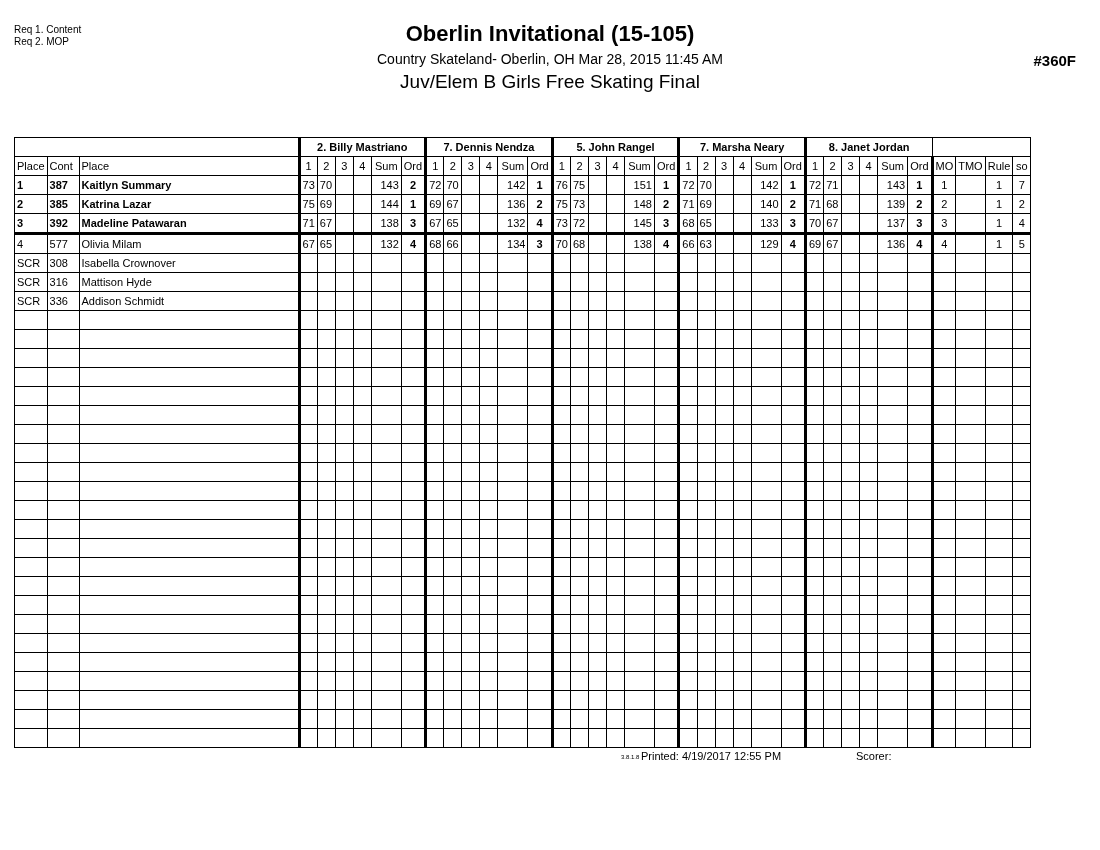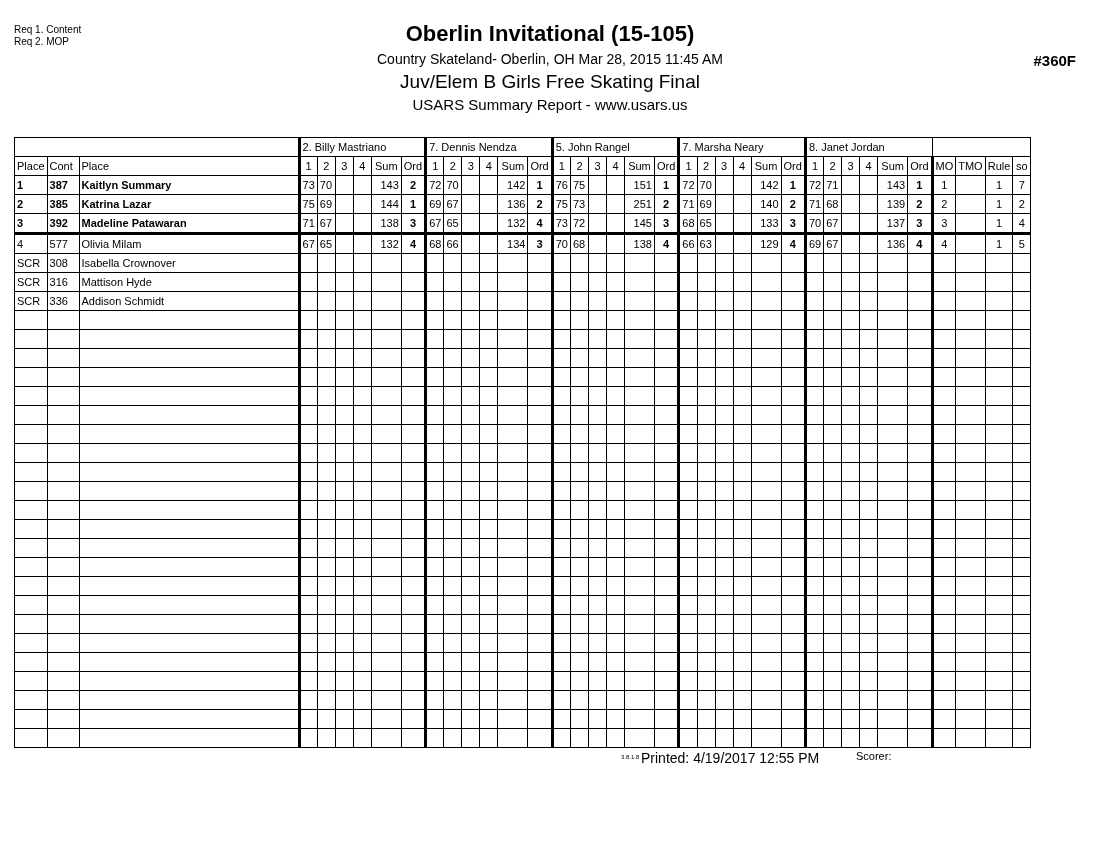--- a/index.html
+++ b/index.html
@@ -14,51 +14,50 @@
   .t2 { font-size:14px; margin-top:4px; }
   .t3 { font-size:19px; font-weight:normal; margin-top:4px; }
   .t4 { font-size:15px; margin-top:3px; }
 
   table.summary { position:absolute; left:14px; top:137px; border-collapse:collapse; table-layout:fixed; }
   table.summary td {
     border:1px solid #000; height:18px; line-height:18px;
     font-size:11px; padding:0 2px; white-space:nowrap; overflow:hidden;
   }
   td.blank { border:none; background:transparent; }
-  td.jhead { font-size:11px; text-align:left; padding-left:4px; }
+  td.jhead { font-size:11px; text-align:center; padding-left:4px;font-weight:bold; }
   td.hdr { font-size:10px;margin-top:24px; }
   .al { text-align:left; }
   .ctr { text-align:center; }
   .sum { text-align:right; }
   .ord { text-align:center; font-weight:bold; }
   .gs { border-left:3px solid #000 !important; }
   .b { font-weight:bold; }
   tr.thick td { border-bottom:3px solid #000; }
 
   .ver { position:absolute; left:621px; top:754px; font-size:6px; }
-  .printed { position:absolute; left:641px; top:750px; font-size:14px; }
+  .printed { position:absolute; left:641px; top:750px; font-size:11px; }
   .scorer { position:absolute; left:856px; top:750px; font-size:11px; }
 </style>
 </head>
 <body>
 
 <div class="page">
 
   <div class="req">
     <div>Req 1.  Content</div>
     <div>Req 2.  MOP</div>
   </div>
 
   <div class="code">#360F</div>
 
   <div class="titles">
     <div class="t1">Oberlin Invitational (15-105)</div>
     <div class="t2">Country Skateland- Oberlin, OH  Mar 28, 2015  11:45 AM</div>
     <div class="t3">Juv/Elem B Girls Free Skating Final</div>
-    <div class="t4">USARS Summary Report - www.usars.us</div>
   </div>
 
   <table class="summary">
     <colgroup>
         <col style="width: 30px;">
         <col style="width: 32px;">
         <col style="width: 220px;">
         <col style="width: 18px;">
         <col style="width: 18px;">
         <col style="width: 18px;">
@@ -195,21 +194,21 @@
           <td class="al gs">69</td>
           <td class="al">67</td>
           <td class="al"></td>
           <td class="al"></td>
           <td class="sum">136</td>
           <td class="ord">2</td>
           <td class="al gs">75</td>
           <td class="al">73</td>
           <td class="al"></td>
           <td class="al"></td>
-          <td class="sum">251</td>
+          <td class="sum">148</td>
           <td class="ord">2</td>
           <td class="al gs">71</td>
           <td class="al">69</td>
           <td class="al"></td>
           <td class="al"></td>
           <td class="sum">140</td>
           <td class="ord">2</td>
           <td class="al gs">71</td>
           <td class="al">68</td>
           <td class="al"></td>

